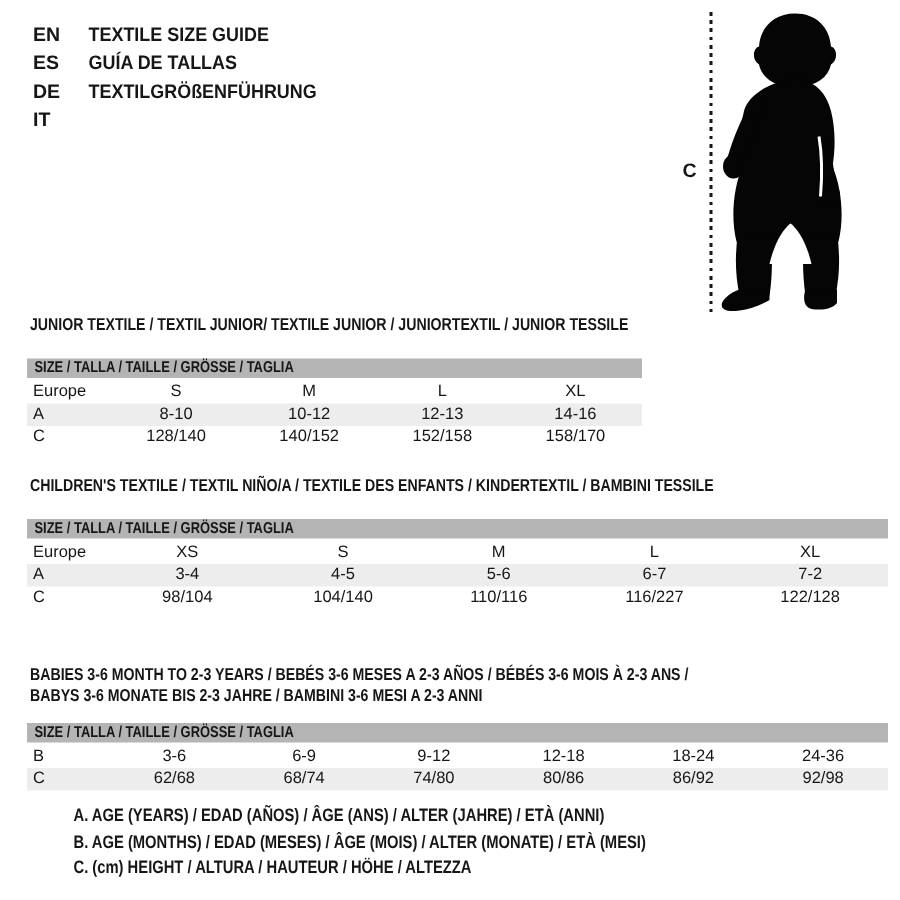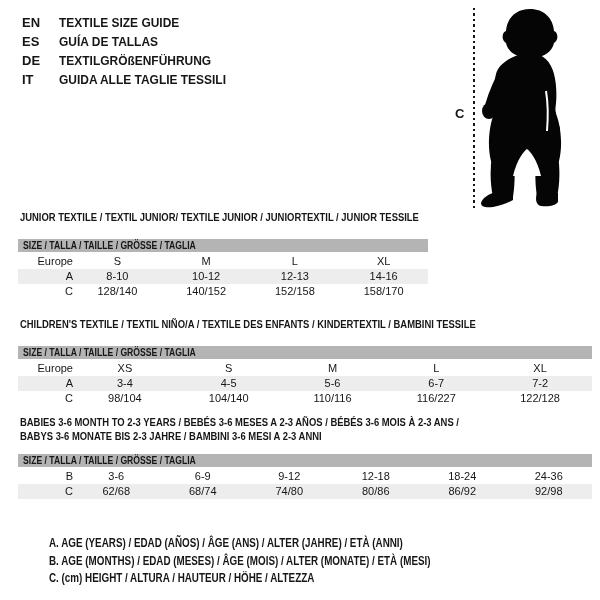--- a/index.html
+++ b/index.html
@@ -19,29 +19,29 @@
   
   #height-line{position:absolute;left:473px;top:8px;width:2px;height:200px;
     background:repeating-linear-gradient(to bottom,var(--ink,#161616) 0 2.5px,transparent 2.5px 5.5px);}
   #height-label{position:absolute;left:455px;top:106px;font-weight:bold;font-size:13px;}
   #baby{position:absolute;left:481px;top:7px;width:88px;height:201px;}
 
   
   .size-section{position:absolute;left:18px;}
   #t0{top:211px;width:410px;}
   #t1{top:318px;width:574px;}
-  #t2{top:416px;width:574px;}
+  #t2{top:444px;width:574px;}
   .ttitle{font-weight:bold;font-size:11.5px;line-height:13.5px;padding-left:2px;}
   .tbar{height:13px;line-height:13px;background:var(--bar,#b4b4b4);padding-left:5px;
     font-weight:bold;font-size:10.5px;margin-bottom:2px;}
   #t0 .tbar,#t1 .tbar{margin-top:14px;}
   #t2 .tbar{margin-top:11px;}
   .trow{display:grid;height:15px;line-height:15px;font-size:11px;}
   .trow.striped{background:var(--stripe,#ededed);}
-  .tlabel{text-align:right;padding-left:4px;}
+  .tlabel{text-align:left;padding-left:4px;}
   .tcell{text-align:center;}
 
   
   #notes{position:absolute;left:21px;top:535px;}
   .note{height:17.5px;line-height:17.5px;font-weight:bold;font-size:12px;margin-left:28px;}
 </style>
 </head>
 <body>
 
 <div id="frame">
@@ -54,21 +54,20 @@
     <div class="lang-row">
       <span class="lang-code">ES</span>
       <span class="lang-label"><span class="cond">GUÍA DE TALLAS</span></span>
     </div>
     <div class="lang-row">
       <span class="lang-code">DE</span>
       <span class="lang-label"><span class="cond">TEXTILGRÖßENFÜHRUNG</span></span>
     </div>
     <div class="lang-row">
       <span class="lang-code">IT</span>
-      <span class="lang-label"><span class="cond">GUIDA ALLE TAGLIE TESSILI</span></span>
     </div>
   </div>
 
   <div id="height-line"></div>
   <div id="height-label">C</div>
 
   <svg id="baby" viewBox="0 0 88 201" xmlns="http://www.w3.org/2000/svg">
     <g fill="var(--silhouette,#050505)">
 
       <path d="M49,2 C63,2 72,11 73,24 C77,25 78,33 73,36 C71,45 63,50 52,51 L46,51 C35,50 27,45 25,36 C20,33 21,25 25,24 C26,11 35,2 49,2 Z"></path>

